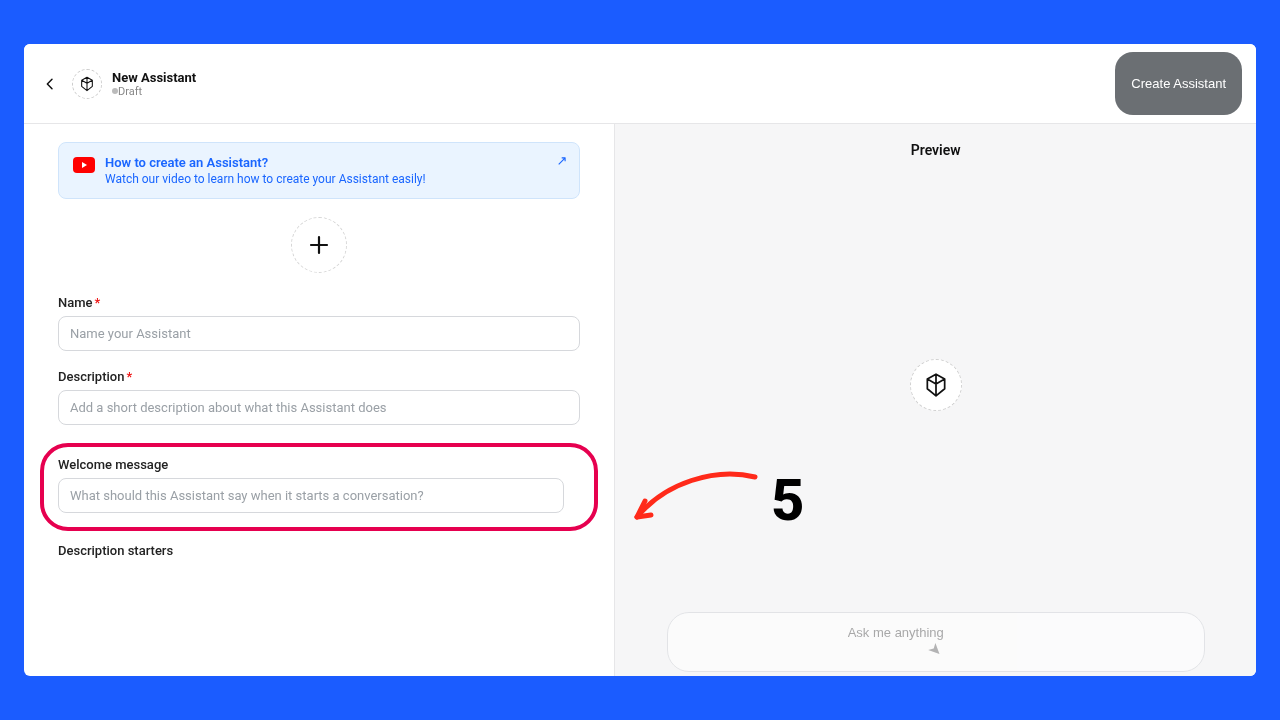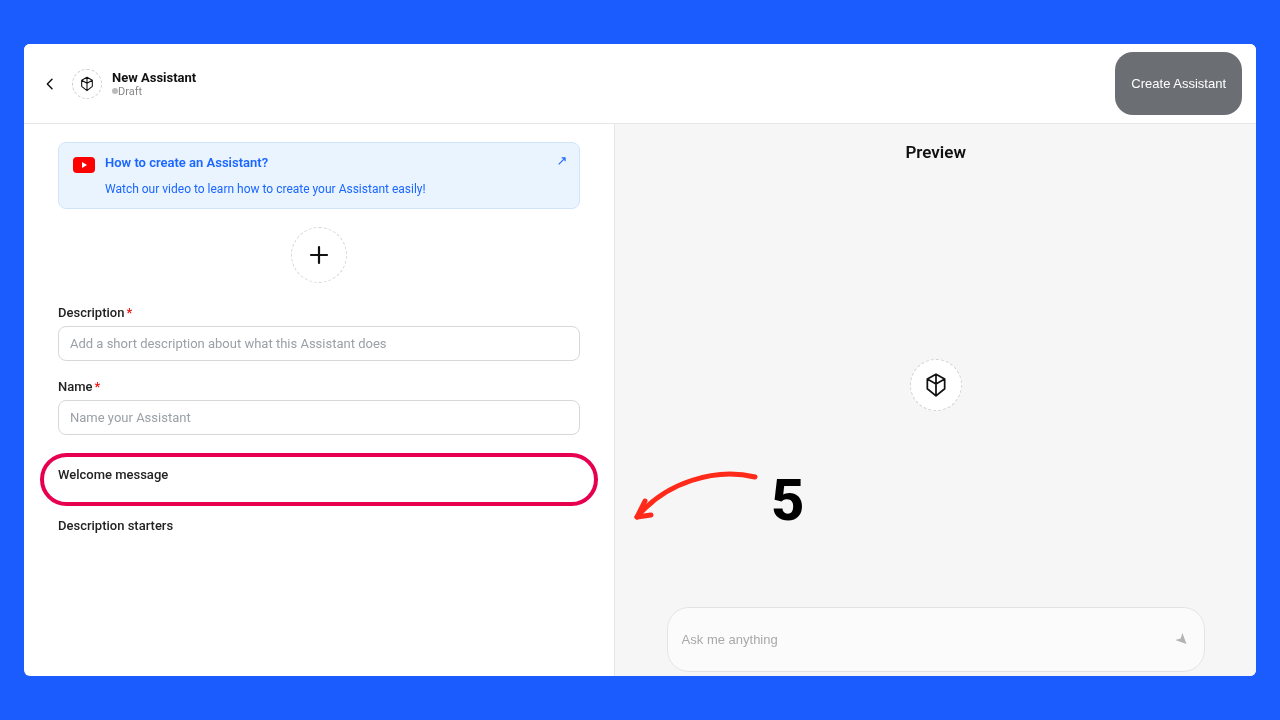--- a/index.html
+++ b/index.html
@@ -93,21 +93,21 @@
     }
     .yt-icon::after{
       content:"";
       width:0;height:0;
       border-left:5px solid #fff;
       border-top:3px solid transparent;
       border-bottom:3px solid transparent;
       margin-left:1px;
     }
     .info-text .link { color:#1a66ff; font-weight:600; font-size:13px; }
-    .info-text .sub { color:#1a66ff; font-size:12px; margin-top:12px;}
+    .info-text .sub { color:#1a66ff; font-size:12px; margin-top:2px;}
     .open-link-icon {
       position:absolute; top:10px; right:12px;
       color:#1a66ff; font-size:13px;
     }
     .avatar-add {
       width: 56px; height:56px;
       border: 1px dashed #d5d5d5;
       border-radius: 50%;
       display:flex; align-items:center; justify-content:center;
       margin: 0 auto 22px auto;
@@ -138,40 +138,41 @@
     .highlight-box .field { margin-bottom: 0; }
     .right-panel {
       flex:1;
       background:#f6f6f7;
       display:flex;
       flex-direction:column;
       align-items:center;
       position:relative;
     }
     .preview-title {
-      font-size:17px; font-weight:600; color:#111;
+      font-size:14px; font-weight:600; color:#111;
       margin-top:18px;
     }
     .preview-center {
       flex:1; display:flex; align-items:center; justify-content:center; width:100%;
     }
     .preview-cube-outer {
       width:52px;height:52px;border:1px dashed #d0d0d0;border-radius:50%;
       display:flex;align-items:center;justify-content:center;
       background:#fff;
     }
     .preview-input-wrap {
       width: 84%;
       margin-bottom: 4px;
       border:1px solid #d6d8dc;
       border-radius: 22px;
       background:#fff;
-      padding: 22px 14px;
+      padding: 12px 14px;
       display:flex;align-items:center;
       opacity:0.6;
+      flex-direction:column;
     }
     .preview-input-wrap input {
       border:none; outline:none; flex:1; font-size:13px; background:transparent; color:#9aa0a6;
     }
     .send-ic { color:#888; transform: rotate(45deg); font-size:16px; }
     .annotation {
       position:absolute;
       top: 465px;
       left: 625px;
       display:flex;
@@ -225,33 +226,34 @@
         <div class="open-link-icon">↗</div>
       </div>
 
       <div class="avatar-add">
         <svg viewBox="0 0 24 24">
             <path d="M12 4v16M4 12h16" stroke="#111" stroke-width="2.2" stroke-linecap="round"></path>
           </svg>
       </div>
 
       <div class="field">
+        <label class="field-label"><span>Name</span><span class="req">*</span></label>
+        <input class="text-input" type="text" placeholder="Name your Assistant" style="">
+      </div>
+
+      <div class="field">
         <label class="field-label"><span>Description</span><span class="req">*</span></label>
         <input class="text-input" type="text" placeholder="Add a short description about what this Assistant does" style="">
-      </div>
-
-      <div class="field">
-        <label class="field-label"><span>Name</span><span class="req">*</span></label>
-        <input class="text-input" type="text" placeholder="Name your Assistant" style="">
       </div>
 
 
       <div class="highlight-box">
         <div class="field">
           <label class="field-label">Welcome message</label>
+          <input class="text-input" type="text" placeholder="What should this Assistant say when it starts a conversation?" style="">
         </div>
       </div>
 
       <div class="field">
         <label class="field-label">Description starters</label>
 
       </div>
     </div>
 
     <div class="right-panel">

